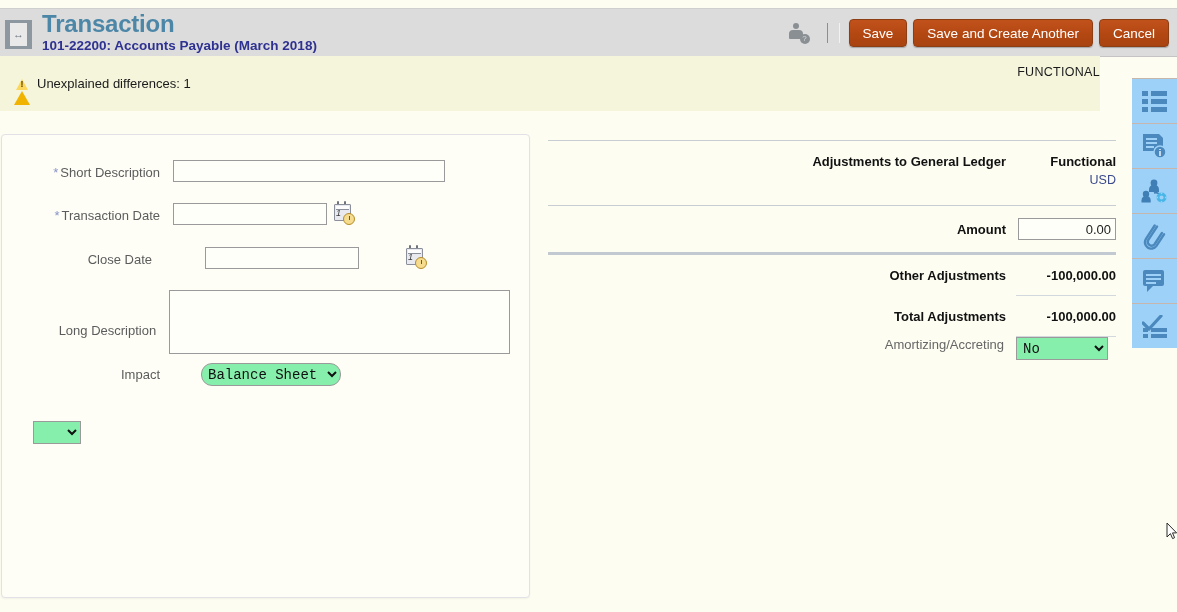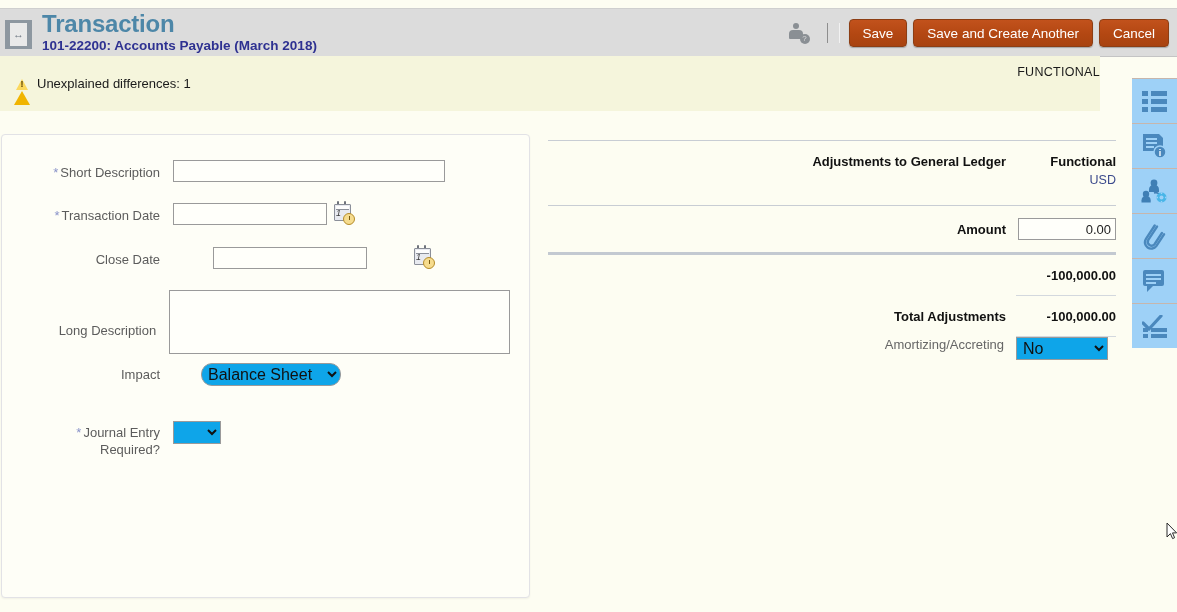--- a/index.html
+++ b/index.html
@@ -228,25 +228,25 @@
     box-sizing: content-box;
     color: #222;
   }
   textarea.txt {
     resize: none;
     height: 56px;
     padding: 3px 4px;
     line-height: 15px;
   }
   select.sel {
-    font-size: 16px;
-    font-family: Liberation Sans, sans-serif;
+    font-size: 14px;
+    font-family: Liberation Mono, monospace;
     height: 23px;
     border: 1px solid #9a9a9a;
-    background: #0ea5e9;
+    background: #86efac;
     color: #111;
     padding: 1px 2px;
   }
   .cal-icon {
     width: 22px; height: 22px;
     margin-left: 6px;
     position: relative;
     cursor: pointer;
     flex: none;
   }
@@ -428,21 +428,21 @@
     <input class="txt" type="text" style="width: 144px; margin-left: 13px;" placeholder="">
     <span class="cal-icon">
       <span class="ring1"></span>
         <span class="ring2"></span>
       <span class="sheet"></span>
       <span class="num">1</span>
       <span class="clock"></span>
     </span>
   </div>
 
-  <div class="frow" style="left:18px; top:112px; width:490px;gap:40px;">
+  <div class="frow" style="left:10px; top:112px; width:490px;gap:40px;">
     <div class="flabel" style="width:140px;">
       <span>Close Date</span>
     </div>
     <input class="txt" type="text" style="width: 144px; margin-left: 13px;" placeholder="">
     <span class="cal-icon">
       <span class="ring1"></span>
         <span class="ring2"></span>
       <span class="sheet"></span>
       <span class="num">1</span>
       <span class="clock"></span>
@@ -460,24 +460,20 @@
     <div class="flabel" style="width:140px; padding-top:3px;">
       <span>Impact</span>
     </div>
     <select class="sel" style="width:140px; margin-left:13px;border-radius:11px;">
       <option>Balance Sheet</option>
       <option>Income Statement</option>
     </select>
   </div>
 
   <div class="frow" style="left:18px; top:286px; width:490px;">
-    <div class="flabel" style="width:140px; padding-top:3px;">
-      <span class="req">*</span><span>Journal Entry</span><br>
-      <span>Required?</span>
-    </div>
     <select class="sel" style="width:48px; margin-left:13px;">
       <option></option>
       <option>Yes</option>
       <option>No</option>
     </select>
   </div>
 
 </div>
 
 <div id="right-panel">
@@ -497,20 +493,21 @@
   <div class="rrow" style="height:46px; align-items:center;">
     <div class="rlabel" style="width:440px; padding-right:10px;">Amount</div>
     <div style="width:100px; text-align:right;">
       <input id="amount-input" type="text" value="0.00" style="">
     </div>
   </div>
 
   <div class="rule thick"></div>
 
   <div class="rrow" style="height:40px; align-items:center;">
+    <div class="rlabel" style="width:440px; padding-right:10px;">Other Adjustments</div>
     <div class="rvalue">-100,000.00</div>
   </div>
 
   <div class="rule short"></div>
 
   <div class="rrow" style="height:40px; align-items:center;">
     <div class="rlabel" style="width:440px; padding-right:10px;">Total Adjustments</div>
     <div class="rvalue">-100,000.00</div>
   </div>
 

